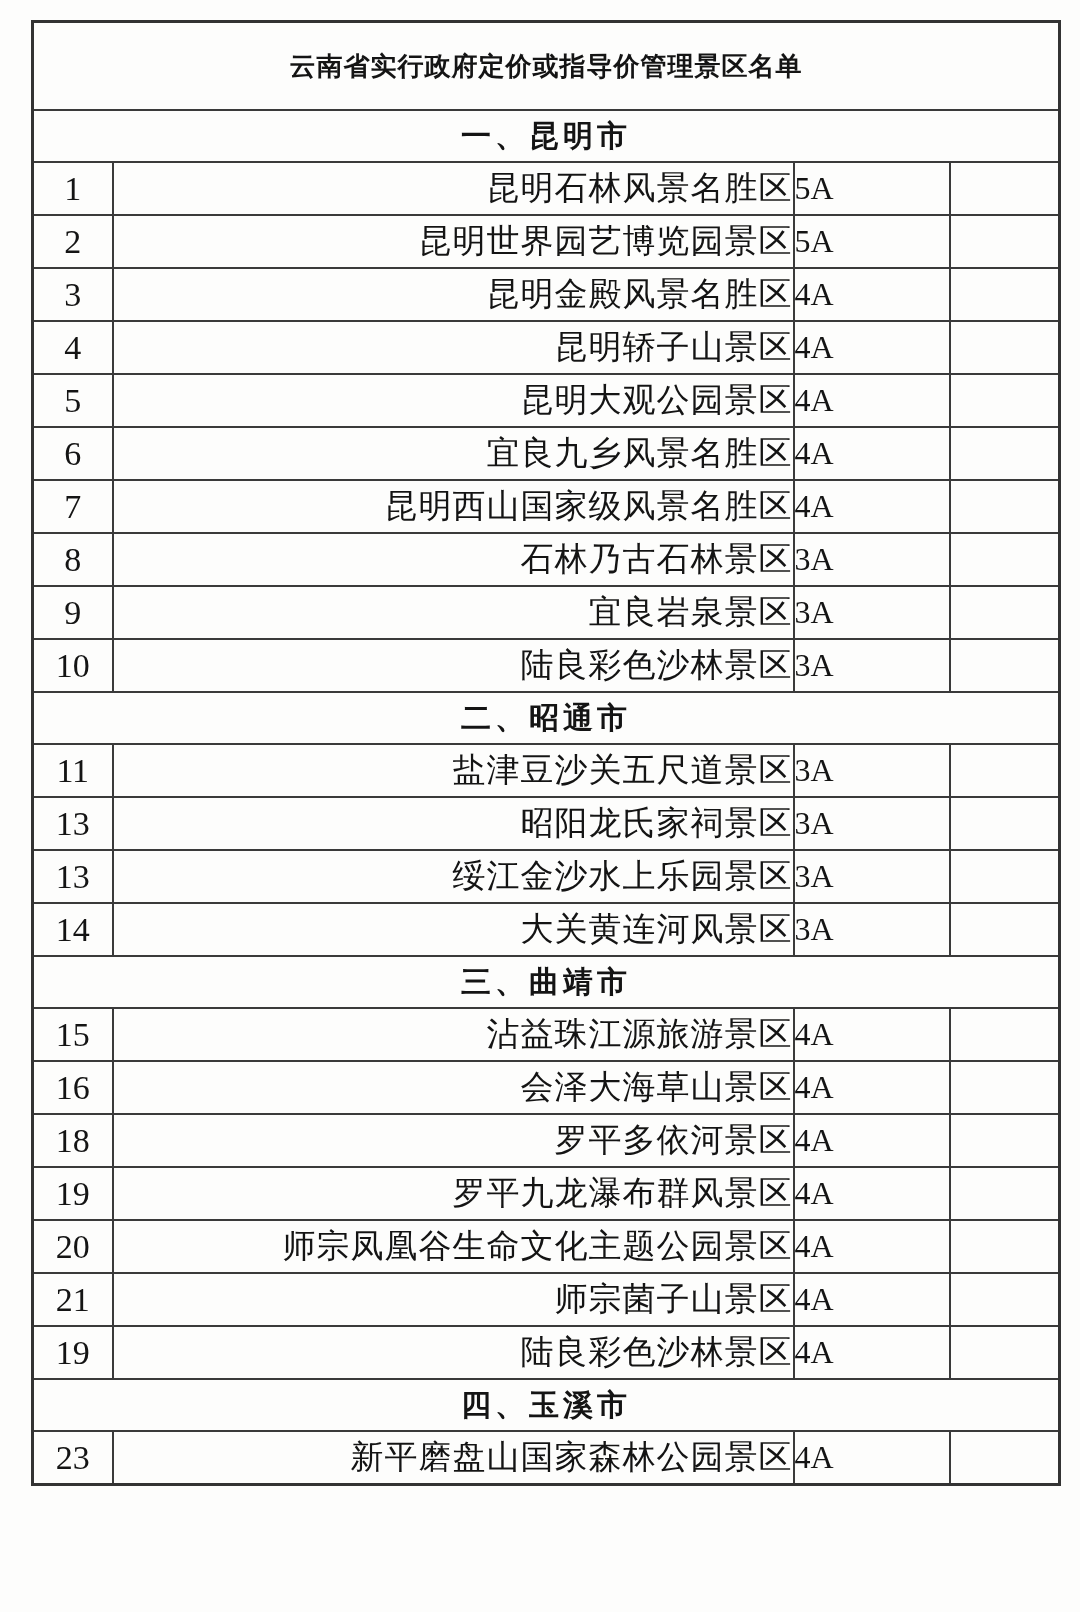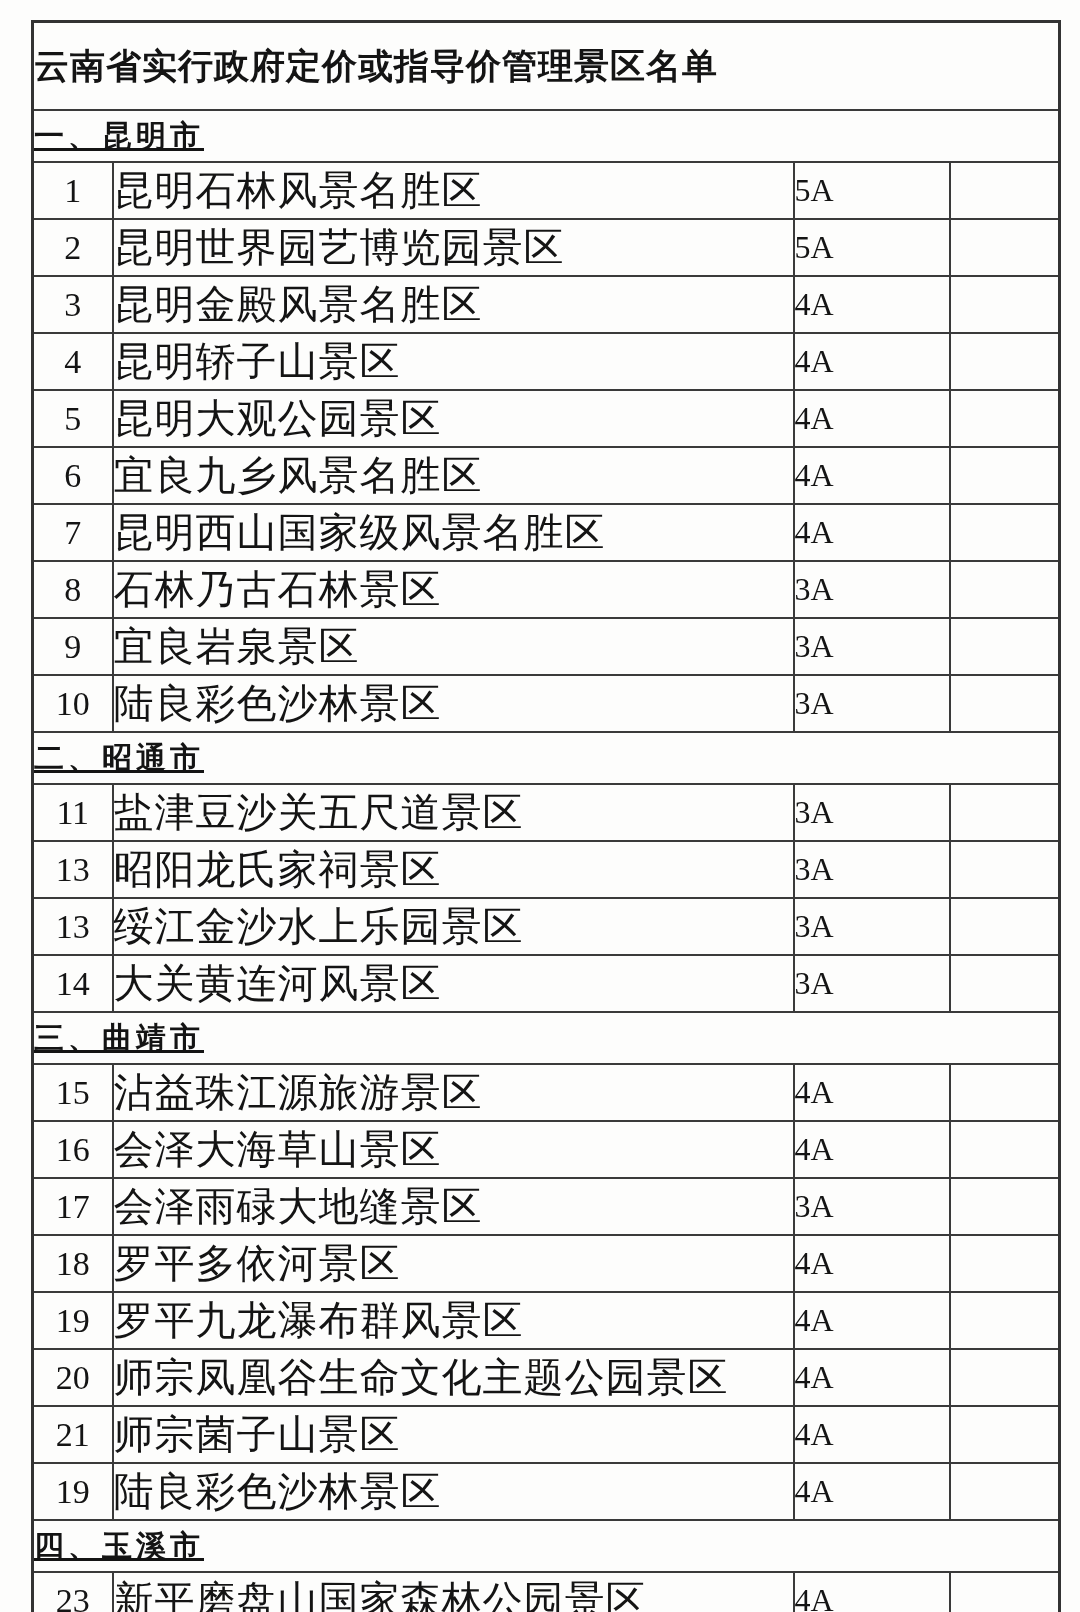--- a/index.html
+++ b/index.html
@@ -33,51 +33,51 @@
   table.doc col.c4 { width: 110px; }
   table.doc td, table.doc th {
     border: 2px solid #3a3a3a;
     padding: 0;
     overflow: hidden;
     white-space: nowrap;
   }
   table.doc { border: 3px solid #333333; }
   td.c-title {
     height: 86px;
+    text-align: center;
     vertical-align: middle;
-    font-size: 35px;
+    font-size: 26px;
     font-weight: bold;
     letter-spacing: 1px;
   }
   tr.head th {
     height: 50px;
     text-align: center;
     vertical-align: middle;
     font-size: 30px;
     font-weight: normal;
     letter-spacing: 1px;
   }
   td.c-section {
     height: 50px;
-    text-align: left;
+    text-align: center;
     vertical-align: middle;
     padding-left: 72px;
     font-size: 30px;
     font-weight: bold;
     letter-spacing: 4px;
-    text-decoration: underline;
   }
   tr.row td { height: 51px; vertical-align: middle; }
   td.c-no {
     text-align: center;
     font-size: 34px;
   }
   td.c-name {
-    text-align: left;
-    font-size: 40px;
+    text-align: right;
+    font-size: 33px;
     letter-spacing: 1px;
   }
   td.c-level {
     text-align: left;
     font-size: 32px;
   }
   td.c-remark { }
 </style>
 </head>
 <body>
@@ -201,26 +201,20 @@
       <td class="c-level">4A</td>
       <td class="c-remark"></td>
     </tr>
     <tr class="row">
       <td class="c-no">16</td>
       <td class="c-name">会泽大海草山景区</td>
       <td class="c-level">4A</td>
       <td class="c-remark"></td>
     </tr>
     <tr class="row">
-      <td class="c-no">17</td>
-      <td class="c-name">会泽雨碌大地缝景区</td>
-      <td class="c-level">3A</td>
-      <td class="c-remark"></td>
-    </tr>
-    <tr class="row">
       <td class="c-no">18</td>
       <td class="c-name">罗平多依河景区</td>
       <td class="c-level">4A</td>
       <td class="c-remark"></td>
     </tr>
     <tr class="row">
       <td class="c-no">19</td>
       <td class="c-name">罗平九龙瀑布群风景区</td>
       <td class="c-level">4A</td>
       <td class="c-remark"></td>

